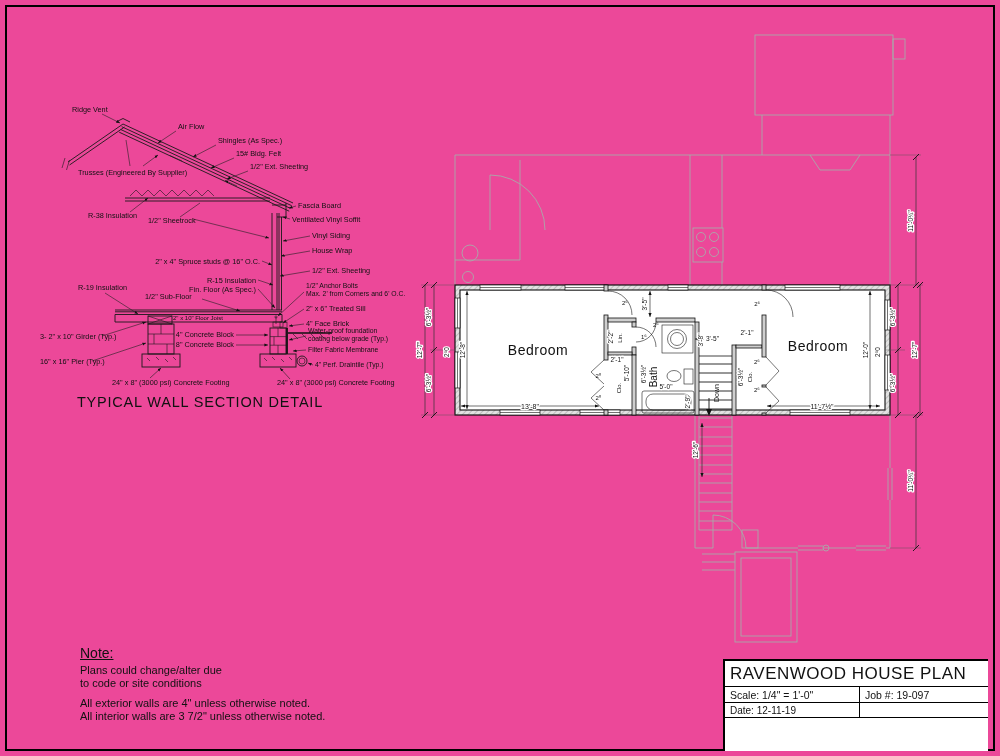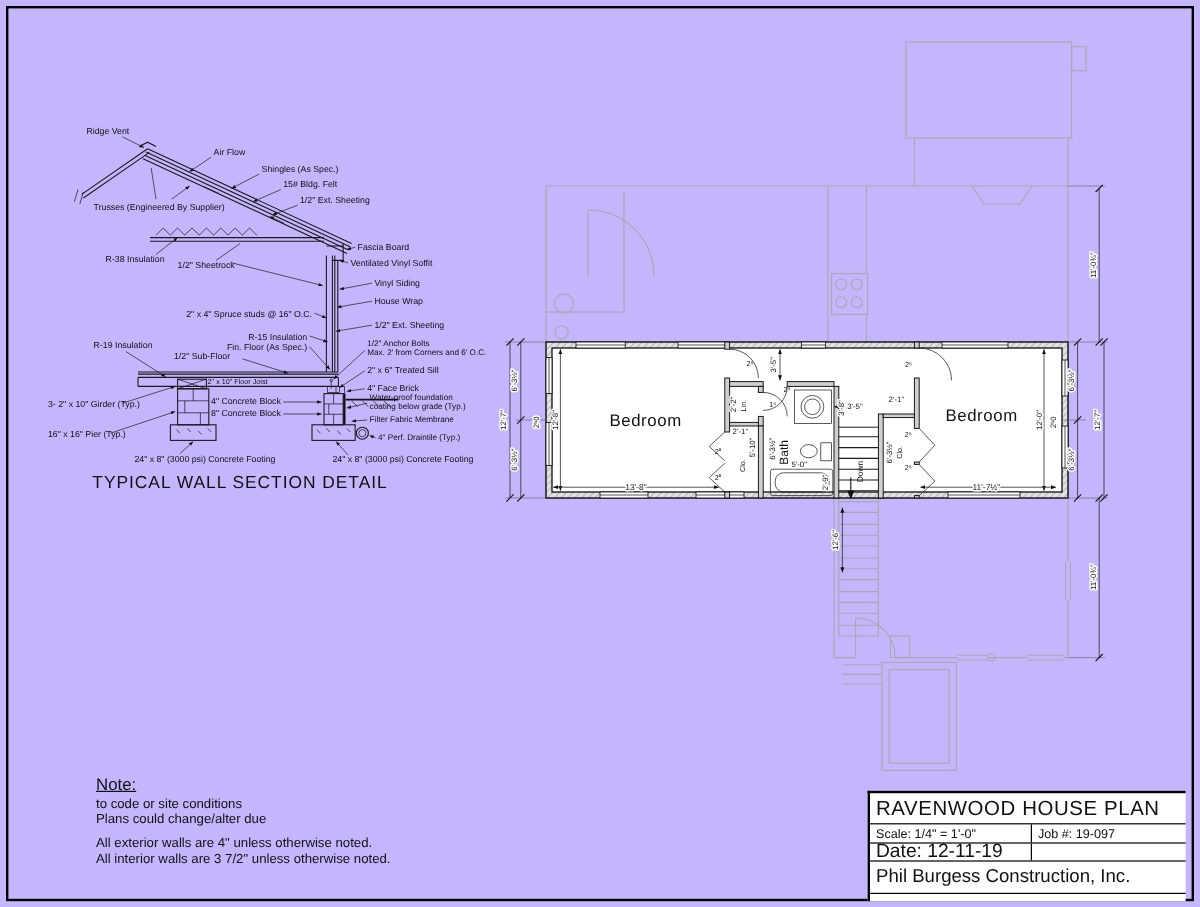--- a/index.html
+++ b/index.html
@@ -1,16 +1,16 @@
 <!DOCTYPE html>
 <html><head>
 <meta charset="utf-8">
 <style>
   html,body{margin:0;padding:0;background:#e8e8e8;}
-  #sheet{position:relative;width:1000px;height:756px;background:#c4b5fd;overflow:hidden;
+  #sheet{position:relative;width:1000px;height:756px;background:#ec4899;overflow:hidden;
          font-family:"Liberation Sans",sans-serif;color:#111;}
   #border{position:absolute;left:5px;top:5px;right:5px;bottom:5px;border:2px solid #000;}
   svg text{font-family:"Liberation Sans",sans-serif;fill:#111;}
   .lbl{font-size:7.3px;}
   .lbl2{font-size:6.8px;}
   .dim{font-size:6.5px;paint-order:stroke;stroke:#fff;stroke-width:2.4px;stroke-linejoin:round;}
   .dim7{font-size:7px;paint-order:stroke;stroke:#fff;stroke-width:2.4px;stroke-linejoin:round;}
   .room{font-size:14px;letter-spacing:.5px;}
   .roomv{font-size:10px;}
   .small{font-size:6px;}
@@ -29,21 +29,21 @@
   #note .nt{font-size:14px;text-decoration:underline;margin:0 0 3px 0;}
   #note .nl{font-size:11px;line-height:13px;margin:0;}
   #note .gap{height:7px;}
   
   #tblock{position:absolute;left:723px;top:659px;width:263px;height:90px;
           border-top:2px solid #000;border-left:2px solid #000;background:#fff;
           display:flex;flex-direction:column;}
   #tblock .row{border-bottom:1px solid #000;display:flex;align-items:center;}
   #tblock .r1{height:25px;font-size:17px;padding-left:5px;letter-spacing:.5px;}
   #tblock .r2{height:15px;font-size:10.5px;}
-  #tblock .r3{height:14px;font-size:16px;}
+  #tblock .r3{height:14px;font-size:10px;}
   #tblock .r4{height:26px;font-size:15.5px;padding-left:5px;}
   #tblock .r5{height:24px;border-bottom:none;font-size:13px;}
   #tblock .cell-l{width:135px;border-right:1px solid #000;height:100%;display:flex;align-items:center;padding-left:5px;box-sizing:border-box;}
   #tblock .cell-r{flex:1;height:100%;display:flex;align-items:center;padding-left:5px;box-sizing:border-box;}
   #tblock .c5l{width:204px;border-right:1px solid #000;height:100%;display:flex;align-items:center;padding-left:5px;box-sizing:border-box;}
   #tblock .c5r{flex:1;height:100%;display:flex;align-items:center;padding-left:4px;font-size:10.5px;box-sizing:border-box;}
 </style>
 </head>
 <body>
 
@@ -340,32 +340,31 @@
       <text class="dim" x="256" y="364" text-anchor="middle">5'-0"</text>
       <text class="dim" transform="rotate(-90 280,377)" x="280" y="377" text-anchor="middle">2'-9"</text>
       <text class="dim" transform="rotate(-90 333,352)" x="333" y="352" text-anchor="middle">6'-3½"</text>
       <text class="dim" x="337" y="310" text-anchor="middle">2'-1"</text>
       <text class="dim" transform="rotate(-90 288,425)" x="288" y="425" text-anchor="middle">12'-6"</text>
     </g>
   </svg>
 
   <div id="note">
     <p class="nt">Note:</p>
+    <p class="nl">Plans could change/alter due</p>
     <p class="nl">to code or site conditions</p>
-    <p class="nl">Plans could change/alter due</p>
     <div class="gap"></div>
     <p class="nl">All exterior walls are 4" unless otherwise noted.</p>
     <p class="nl">All interior walls are 3 7/2" unless otherwise noted.</p>
   </div>
 
   <div id="tblock">
     <div class="row r1">RAVENWOOD HOUSE PLAN</div>
     <div class="row r2">
       <div class="cell-l">Scale: 1/4" = 1'-0"</div>
       <div class="cell-r">Job #: 19-097</div>
     </div>
     <div class="row r3">
       <div class="cell-l">Date: 12-11-19</div>
       <div class="cell-r"></div>
     </div>
-    <div class="row r4">Phil Burgess Construction, Inc.</div>
   </div>
 </div>
 
 </body></html>

